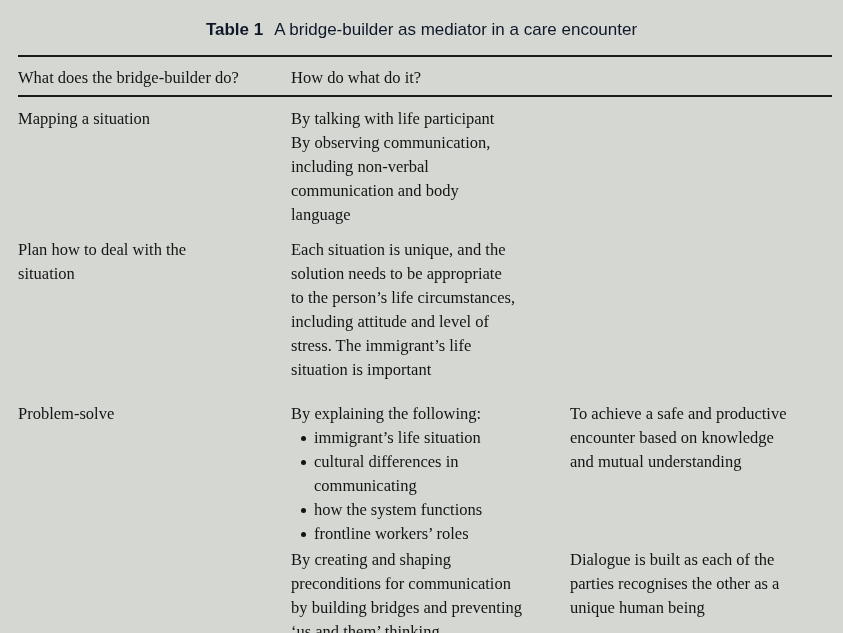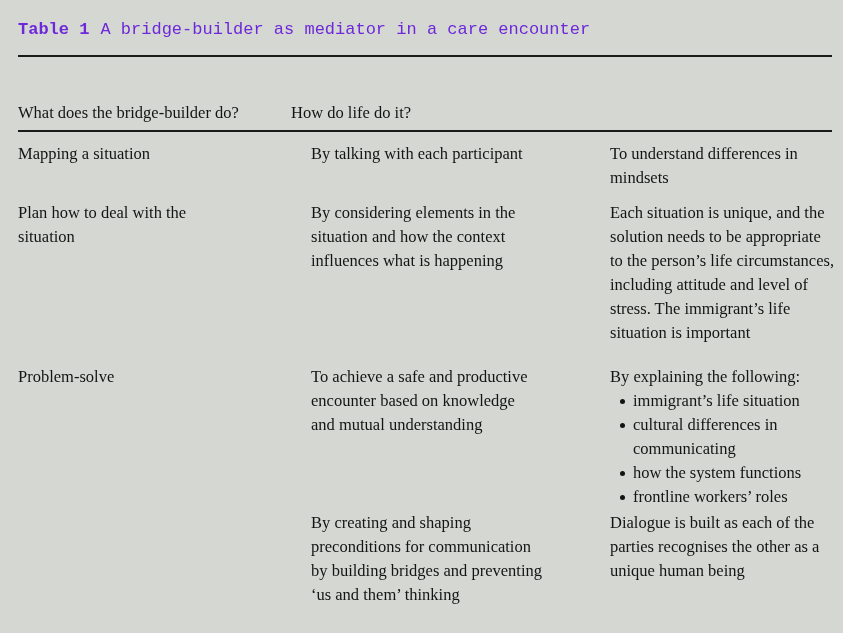--- a/index.html
+++ b/index.html
@@ -13,47 +13,48 @@
     width: 843px;
     height: 633px;
     background: var(--bg);
     color: var(--text);
     font-family: "Liberation Serif", serif;
     overflow: hidden;
     position: relative;
   }
   .title-row {
     padding: 16px 18px 0 18px;
-    font-family: Liberation Mono, monospace;
+    font-family: Liberation Sans, sans-serif;
     font-size: 17px;
     line-height: 27px;
-    color: #6d28d9;
+    color: #0f172a;
+    text-align: center;
   }
   .title-label { font-weight: bold; margin-right: 11px; }
   .rule {
     margin-left: 18px;
     width: 814px;
     height: 2px;
     background: var(--rule);
   }
   .rule-top { margin-top: 12px; }
   .grid {
     display: grid;
     grid-template-columns: 273px 279px 262px;
     margin-left: 18px;
     width: 814px;
   }
-  .header-row { padding: 0 0 5px 0; margin-top: 44px; }
+  .header-row { padding: 9px 0 5px 0; }
   .header-cell {
     font-size: 16.5px;
     line-height: 24px;
     padding-right: 8px;
   }
   .table-body { padding-top: 10px; }
-  .body-row { margin-bottom: 11px; gap: 20px; }
+  .body-row { margin-bottom: 11px; }
   .body-row.row-2 { margin-bottom: 20px; }
   .body-row.row-3 { margin-bottom: 2px; }
   .cell {
     font-size: 16.5px;
     line-height: 24px;
     padding-right: 8px;
   }
   .para { margin: 0; }
   .bullet-item { display: flex; align-items: flex-start; }
   .bullet-dot {
@@ -71,74 +72,69 @@
 
 <div class="page">
   <div class="title-row">
     <span class="title-label">Table 1</span><span>A bridge-builder as mediator in a care encounter</span>
   </div>
 
   <div class="rule rule-top"></div>
 
   <div class="grid header-row">
     <div class="header-cell">What does the bridge-builder do?</div>
-    <div class="header-cell">How do life do it?</div>
+    <div class="header-cell">How do what do it?</div>
   </div>
 
   <div class="rule"></div>
 
   <div class="table-body">
       <div class="grid body-row row-1">
         <div class="cell">
           <div class="para">Mapping a situation</div>
         </div>
         <div class="cell">
-          <div class="para">By talking with each participant</div>
-        </div>
-        <div class="cell">
-          <div class="para">To understand differences in<br>mindsets</div>
+          <div class="para">By talking with life participant</div>
+          <div class="para">By observing communication,<br>including non-verbal<br>communication and body<br>language</div>
         </div>
       </div>
       <div class="grid body-row row-2">
         <div class="cell">
           <div class="para">Plan how to deal with the<br>situation</div>
-        </div>
-        <div class="cell">
-          <div class="para">By considering elements in the<br>situation and how the context<br>influences what is happening</div>
         </div>
         <div class="cell">
           <div class="para">Each situation is unique, and the<br>solution needs to be appropriate<br>to the person’s life circumstances,<br>including attitude and level of<br>stress. The immigrant’s life<br>situation is important</div>
         </div>
       </div>
       <div class="grid body-row row-3">
         <div class="cell">
           <div class="para">Problem-solve</div>
-        </div>
-        <div class="cell">
-          <div class="para">To achieve a safe and productive<br>encounter based on knowledge<br>and mutual understanding</div>
         </div>
         <div class="cell">
           <div class="para">By explaining the following:</div>
           <div class="bullet-item">
             <span class="bullet-dot"></span>
             <span class="bullet-text">immigrant’s life situation</span>
           </div>
           <div class="bullet-item">
             <span class="bullet-dot"></span>
             <span class="bullet-text">cultural differences in<br>communicating</span>
           </div>
           <div class="bullet-item">
             <span class="bullet-dot"></span>
             <span class="bullet-text">how the system functions</span>
           </div>
           <div class="bullet-item">
             <span class="bullet-dot"></span>
             <span class="bullet-text">frontline workers’ roles</span>
           </div>
         </div>
+        <div class="cell">
+          <div class="para">To achieve a safe and productive<br>encounter based on knowledge<br>and mutual understanding</div>
+        </div>
       </div>
       <div class="grid body-row row-4">
         <div class="cell"></div>
         <div class="cell">
           <div class="para">By creating and shaping<br>preconditions for communication<br>by building bridges and preventing<br>‘us and them’ thinking</div>
         </div>
         <div class="cell">
           <div class="para">Dialogue is built as each of the<br>parties recognises the other as a<br>unique human being</div>
         </div>
       </div>

